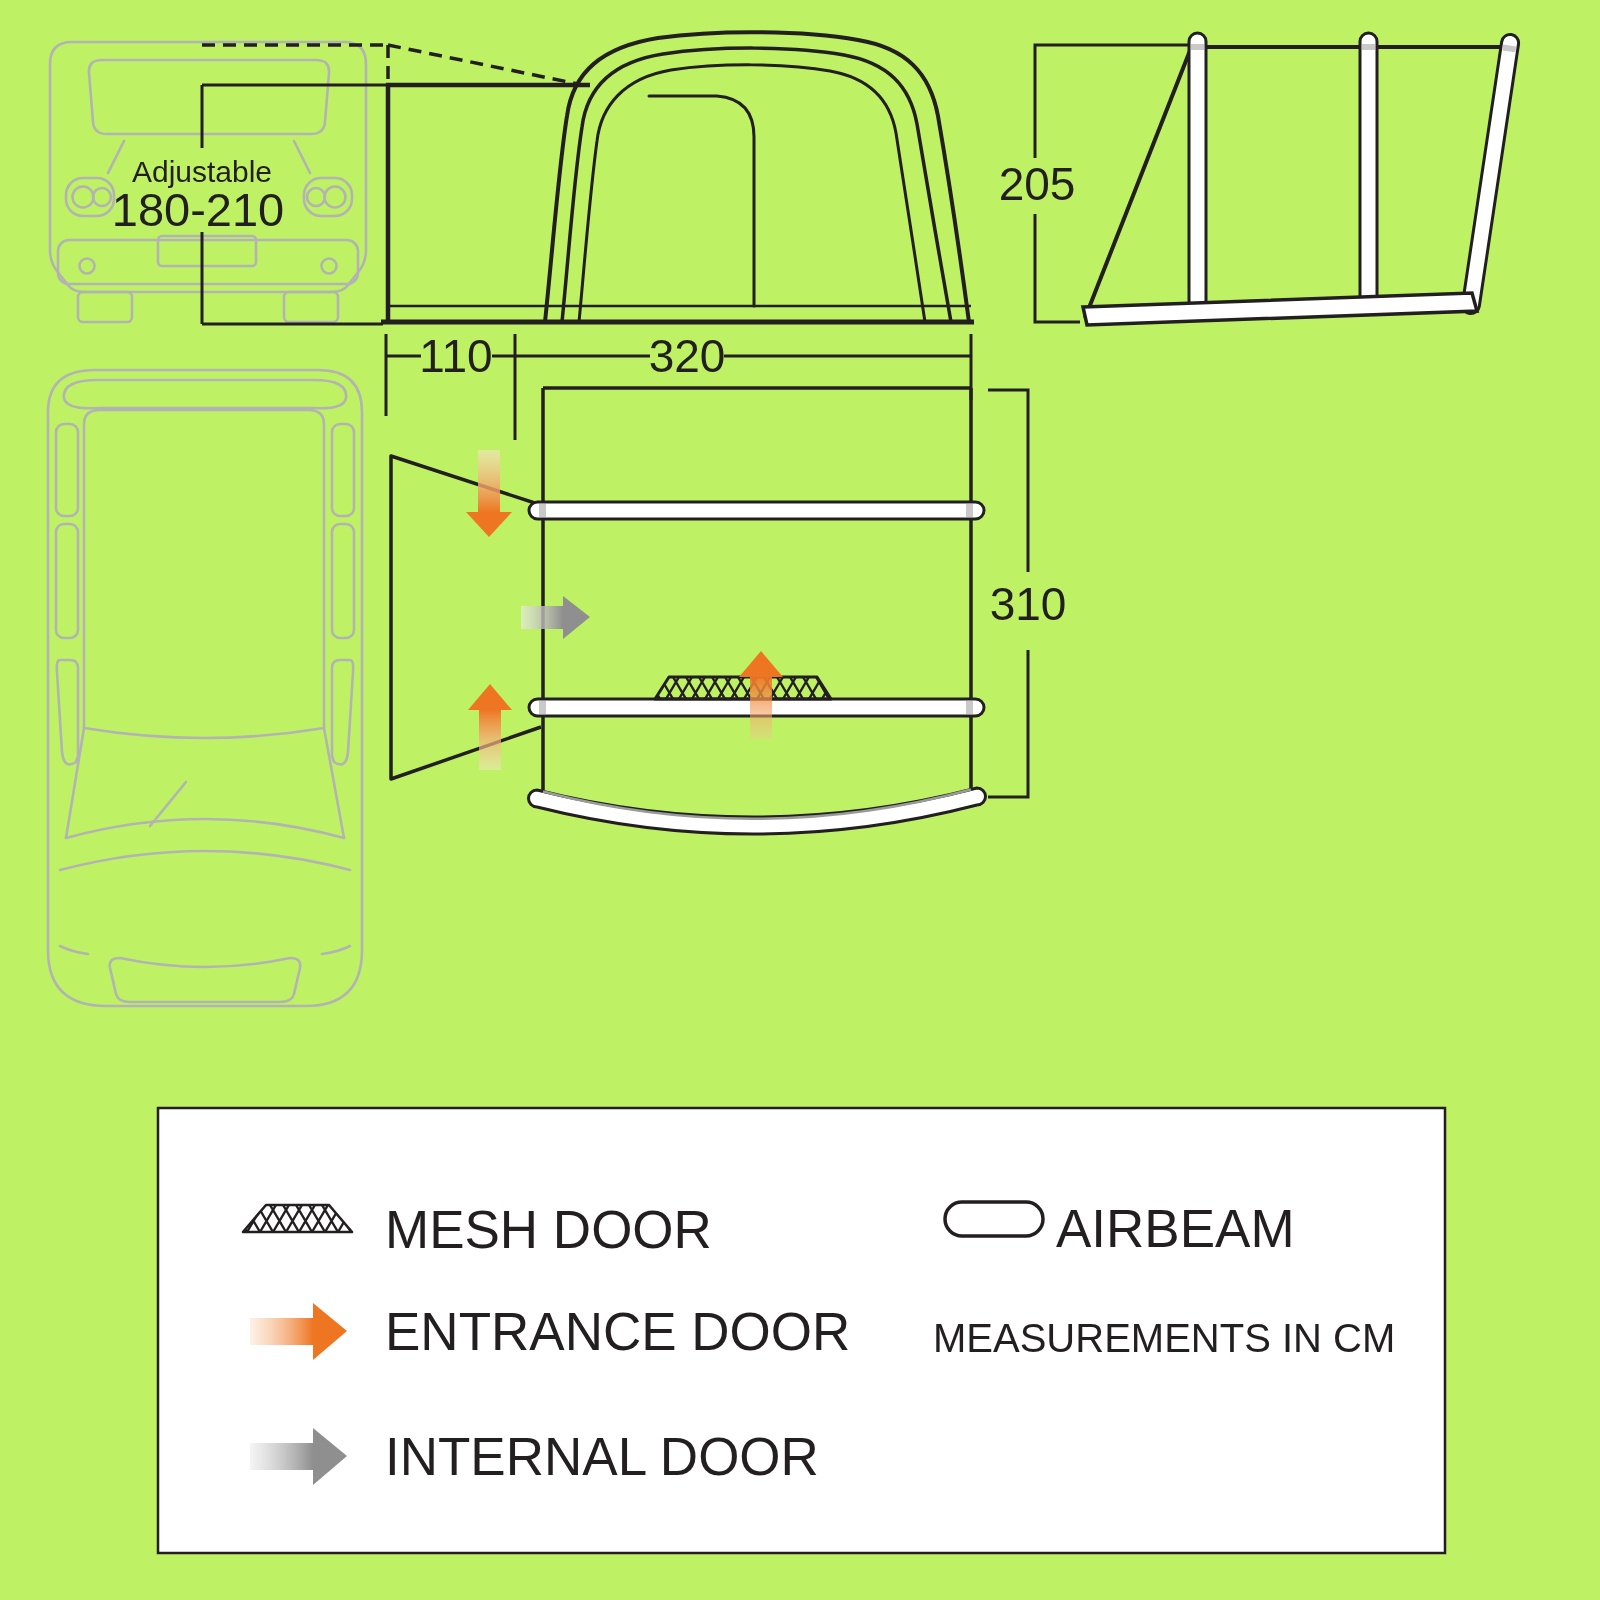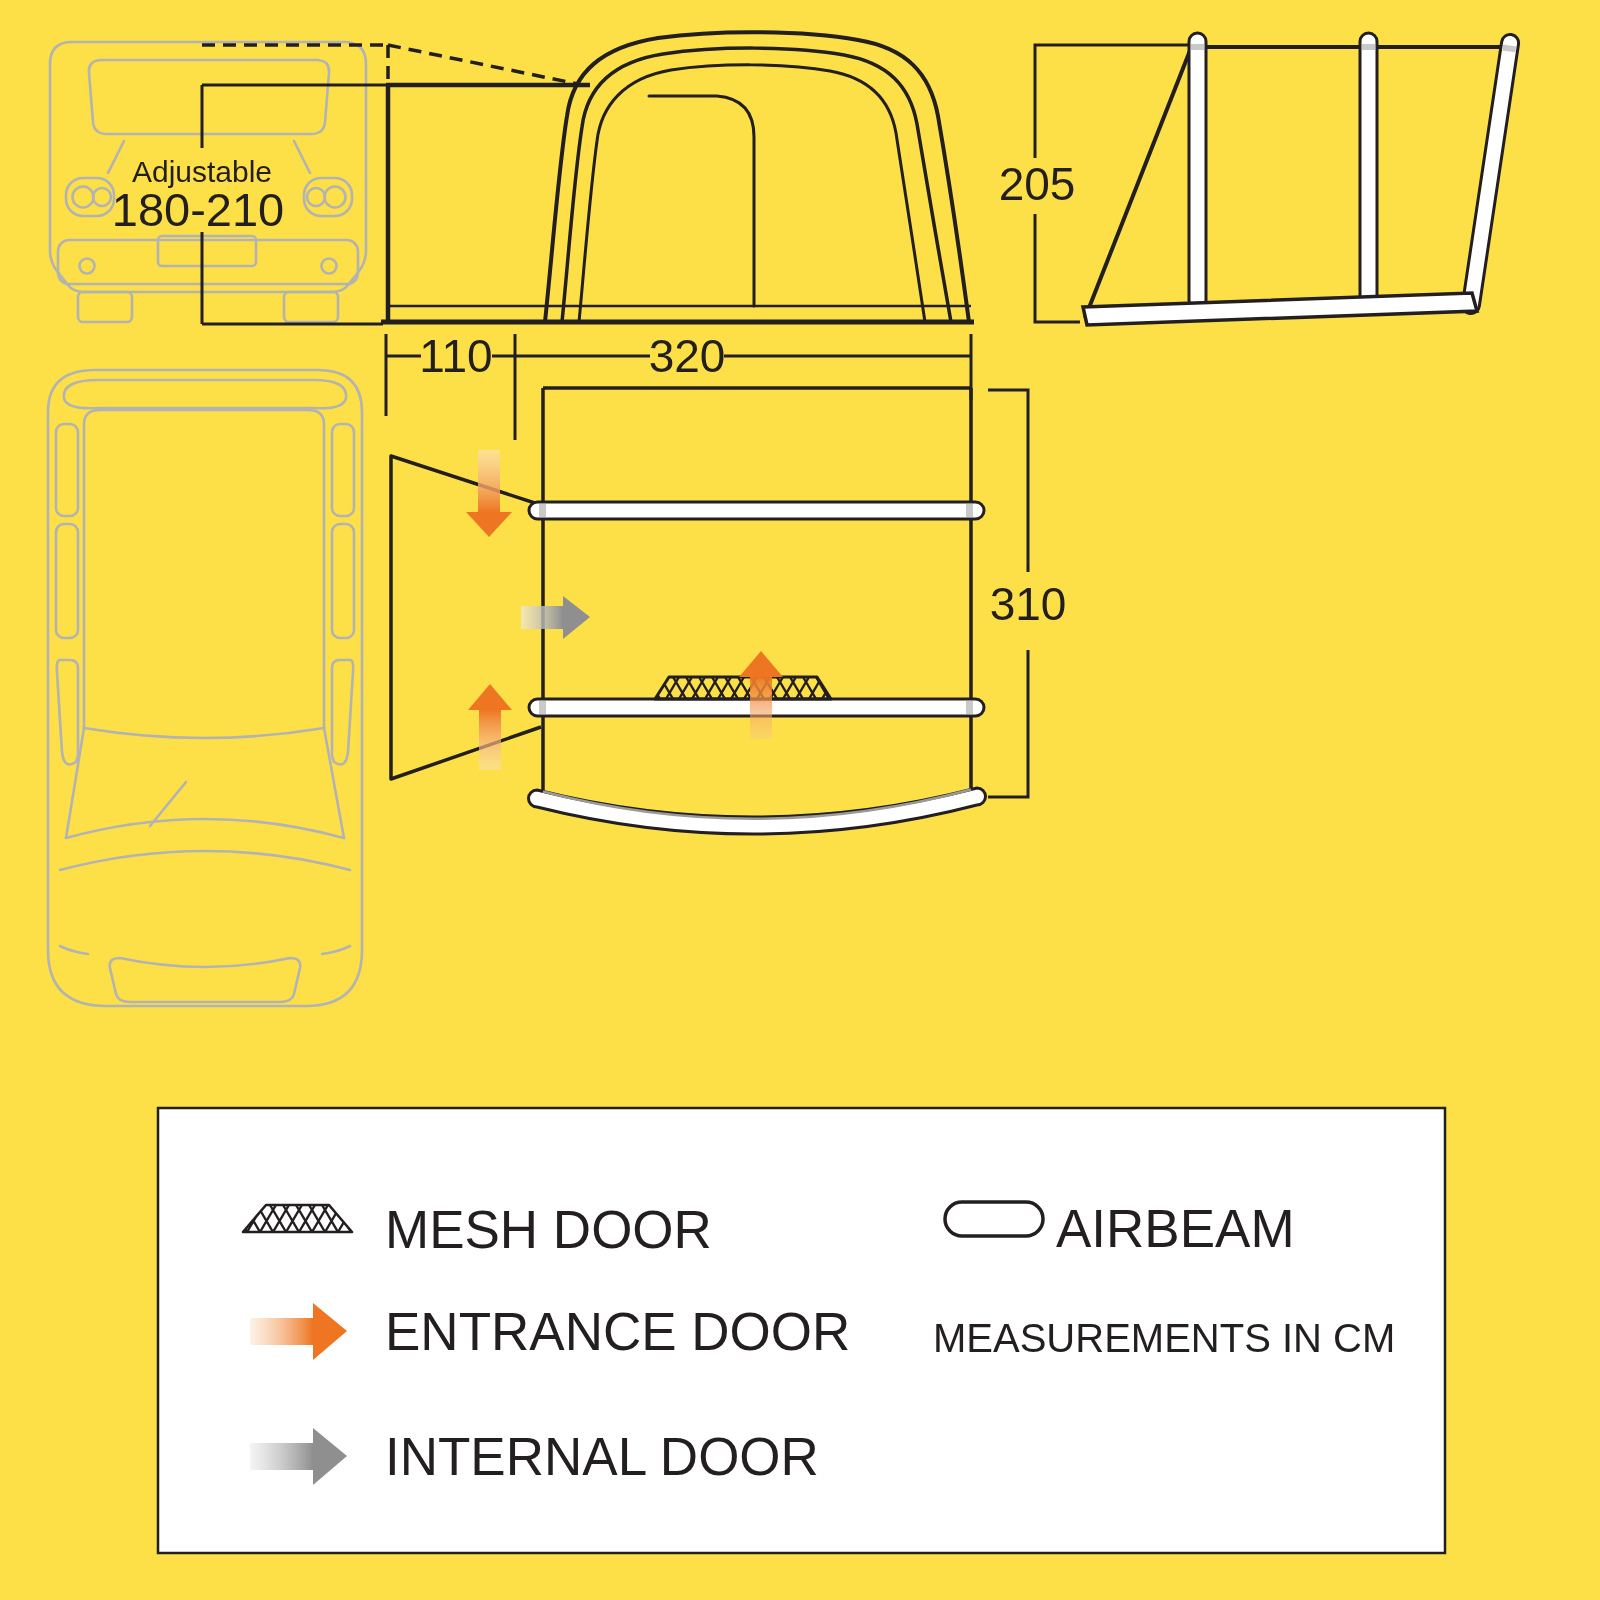--- a/index.html
+++ b/index.html
@@ -1,16 +1,16 @@
 <!DOCTYPE html>
 <html><head>
 <meta charset="utf-8">
 <style>
   html,body{margin:0;padding:0;background:#ffffff;}
-  .canvas{width:1600px;height:1600px;position:relative;background:#fde047;overflow:hidden;}
+  .canvas{width:1600px;height:1600px;position:relative;background:#bef264;overflow:hidden;}
   svg{display:block;}
   text{font-family:"Liberation Sans","DejaVu Sans",sans-serif;fill:#231f20;}
   .dim-text{font-size:46px;}
   .small-label{font-size:30px;}
   .big-label{font-size:47px;}
   .legend-text{font-size:53px;}
   .legend-note{font-size:40px;}
   .kline{stroke:#231f20;fill:none;}
   .gline{stroke:#b3b3b3;fill:none;}
   .dash{stroke-dasharray:13 8;}

